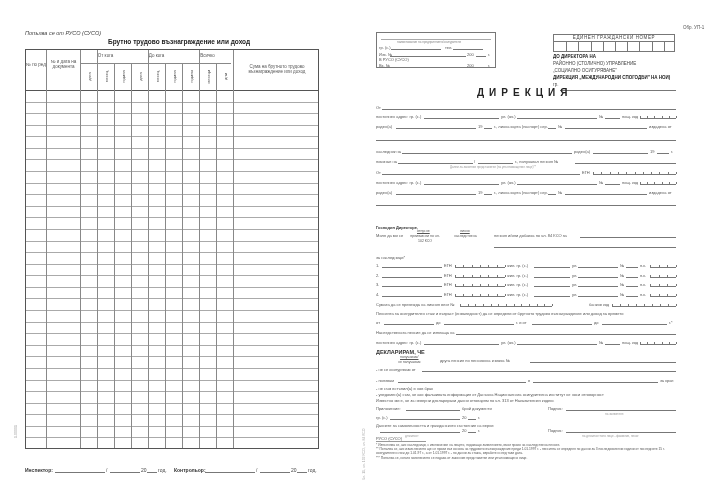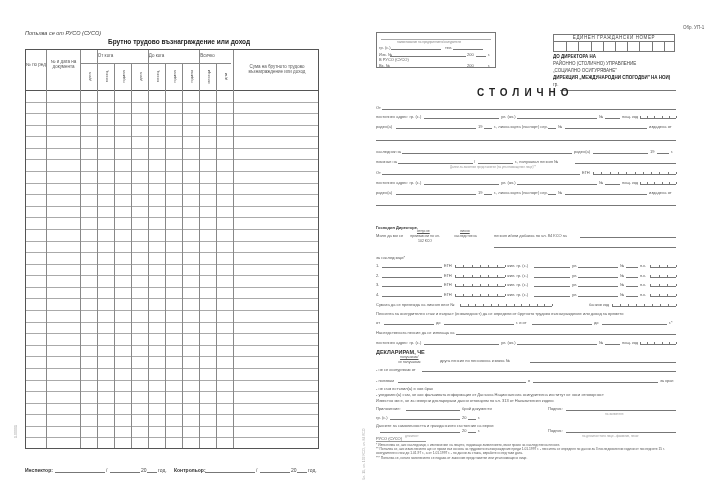--- a/index.html
+++ b/index.html
@@ -203,21 +203,21 @@
 
   <div id="addressee" class="abs" style="left:193px;top:53px;">
       <div style="font-size: 4.5px; line-height: 7px; color: rgb(34, 34, 34); font-weight: bold; white-space: nowrap;">ДО ДИРЕКТОРА НА</div>
       <div style="font-size: 4.5px; line-height: 7px; color: rgb(68, 68, 68); font-weight: normal; white-space: nowrap;">РАЙОННО (СТОЛИЧНО) УПРАВЛЕНИЕ</div>
       <div style="font-size: 4.5px; line-height: 7px; color: rgb(68, 68, 68); font-weight: normal; white-space: nowrap;">„СОЦИАЛНО ОСИГУРЯВАНЕ"</div>
       <div style="font-size: 4.5px; line-height: 7px; color: rgb(34, 34, 34); font-weight: bold; white-space: nowrap;">ДИРЕКЦИЯ „МЕЖДУНАРОДНИ СПОГОДБИ" НА НОИ)</div>
       <div style="font-size: 4.5px; line-height: 7px; color: rgb(68, 68, 68); font-weight: normal; white-space: nowrap;">гр.</div>
     </div>
   <div class="line" style="left:200px;top:90px;width:116px;"></div>
 
-  <div class="abs" style="left:117px;top:87px;font-size:10px;font-weight:bold;letter-spacing:5px;color:#222;">СТОЛИЧНО</div>
+  <div class="abs" style="left:117px;top:87px;font-size:10px;font-weight:bold;letter-spacing:5px;color:#222;">ДИРЕКЦИЯ</div>
 
   <div class="abs tiny" style="left:16px;top:105px;">От</div>
   <div class="line" style="left:22px;top:109px;width:294px;"></div>
 
   <div class="abs tiny" style="left:16px;top:114px;">постоянен адрес: гр. (с.)</div>
   <div class="line" style="left:64px;top:118px;width:75px;"></div>
   <div class="abs tiny" style="left:141px;top:114px;">ул. (жк.)</div>
   <div class="line" style="left:157px;top:118px;width:80px;"></div>
   <div class="abs tiny" style="left:239px;top:114px;">№</div>
   <div class="line" style="left:245px;top:118px;width:15px;"></div>

